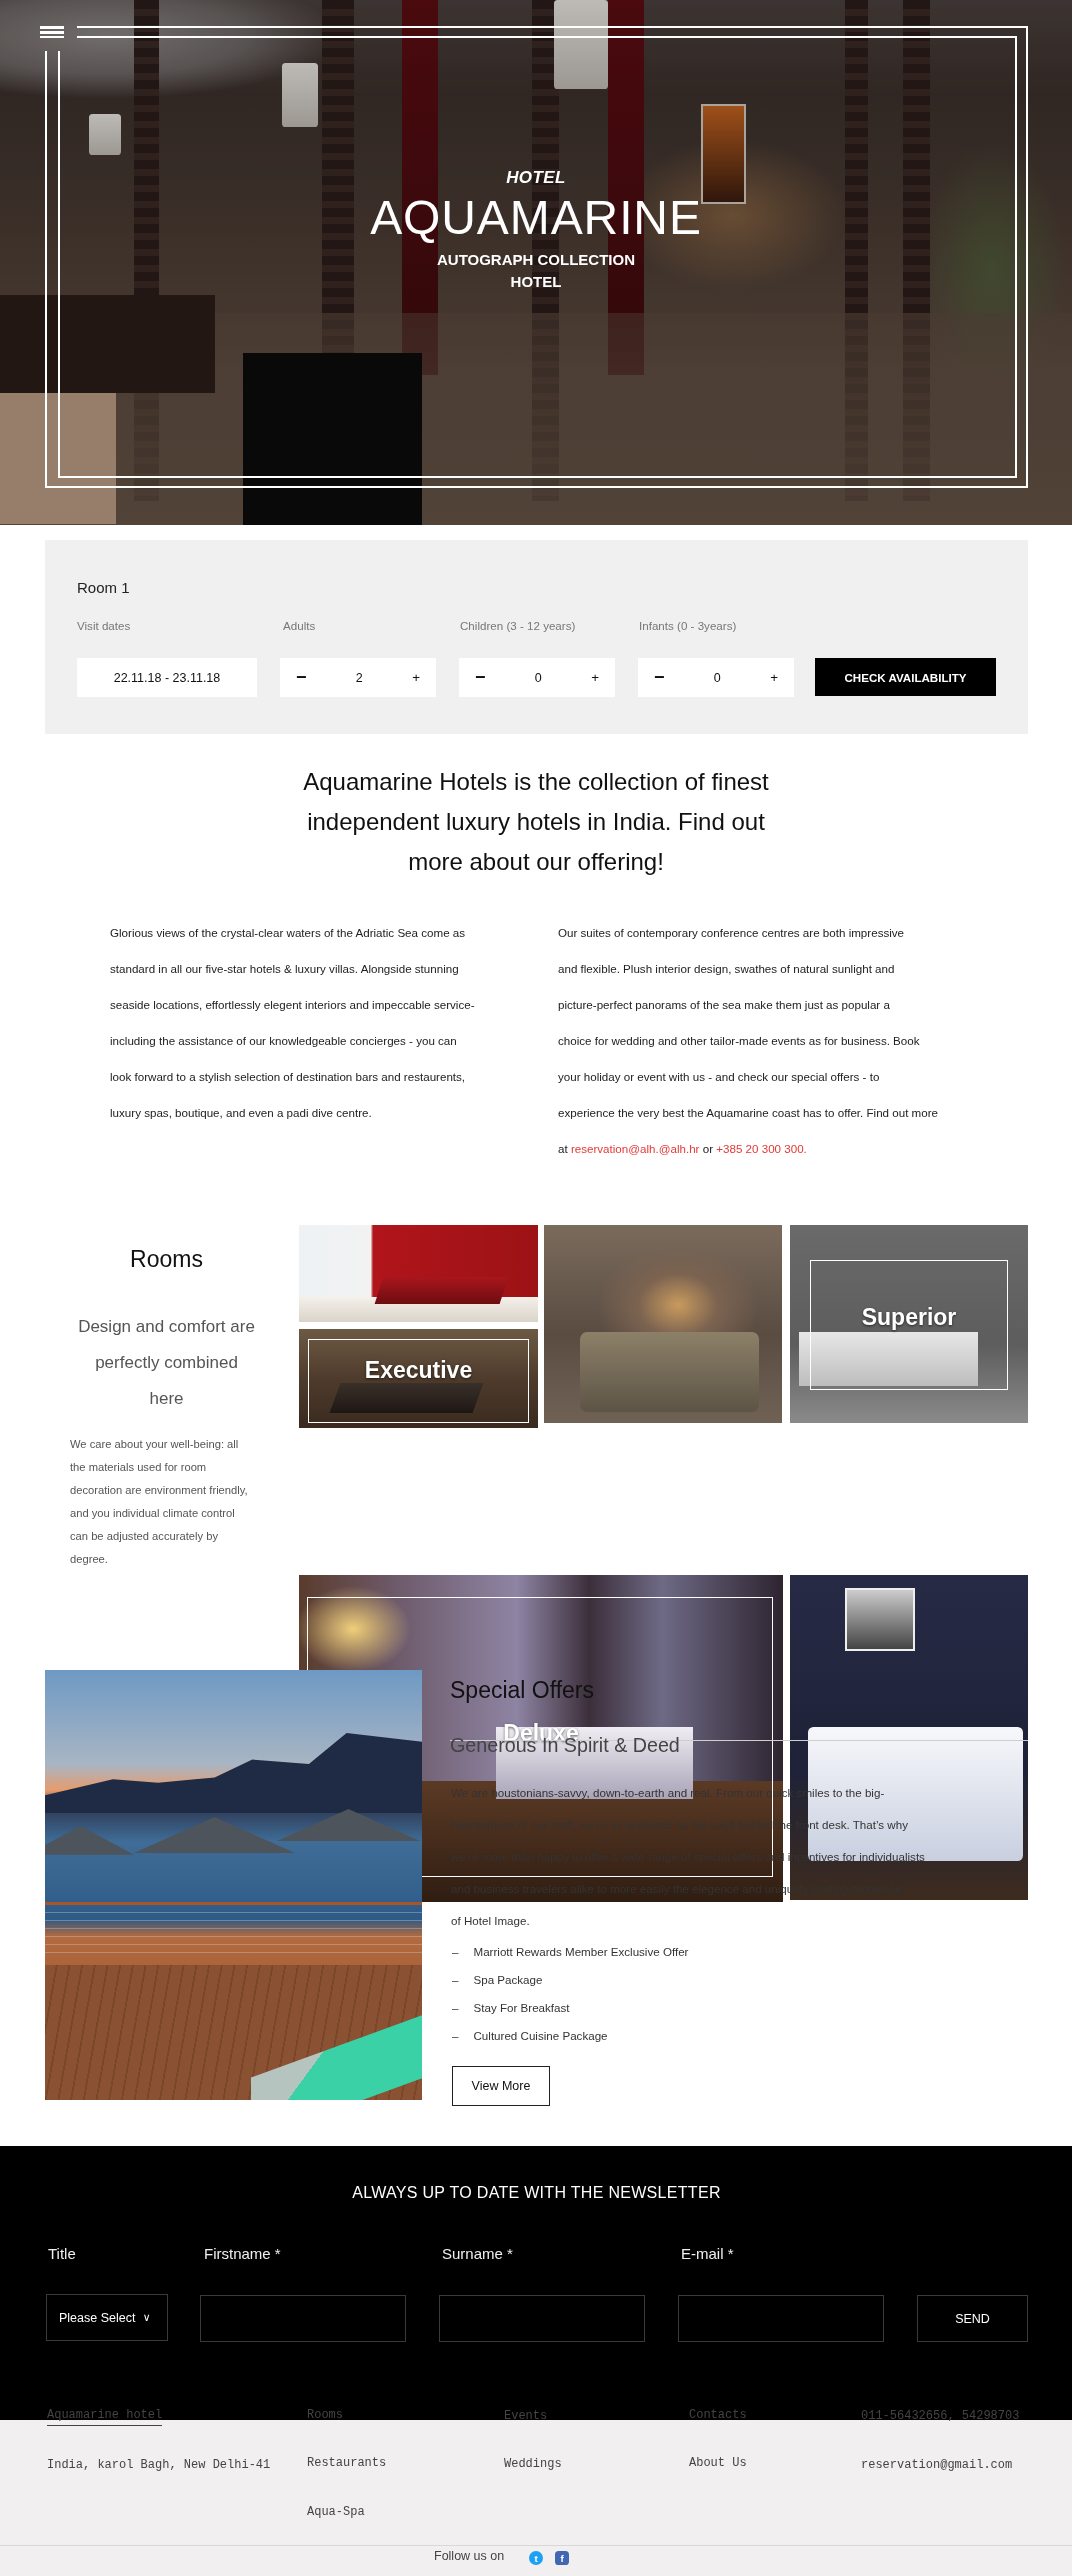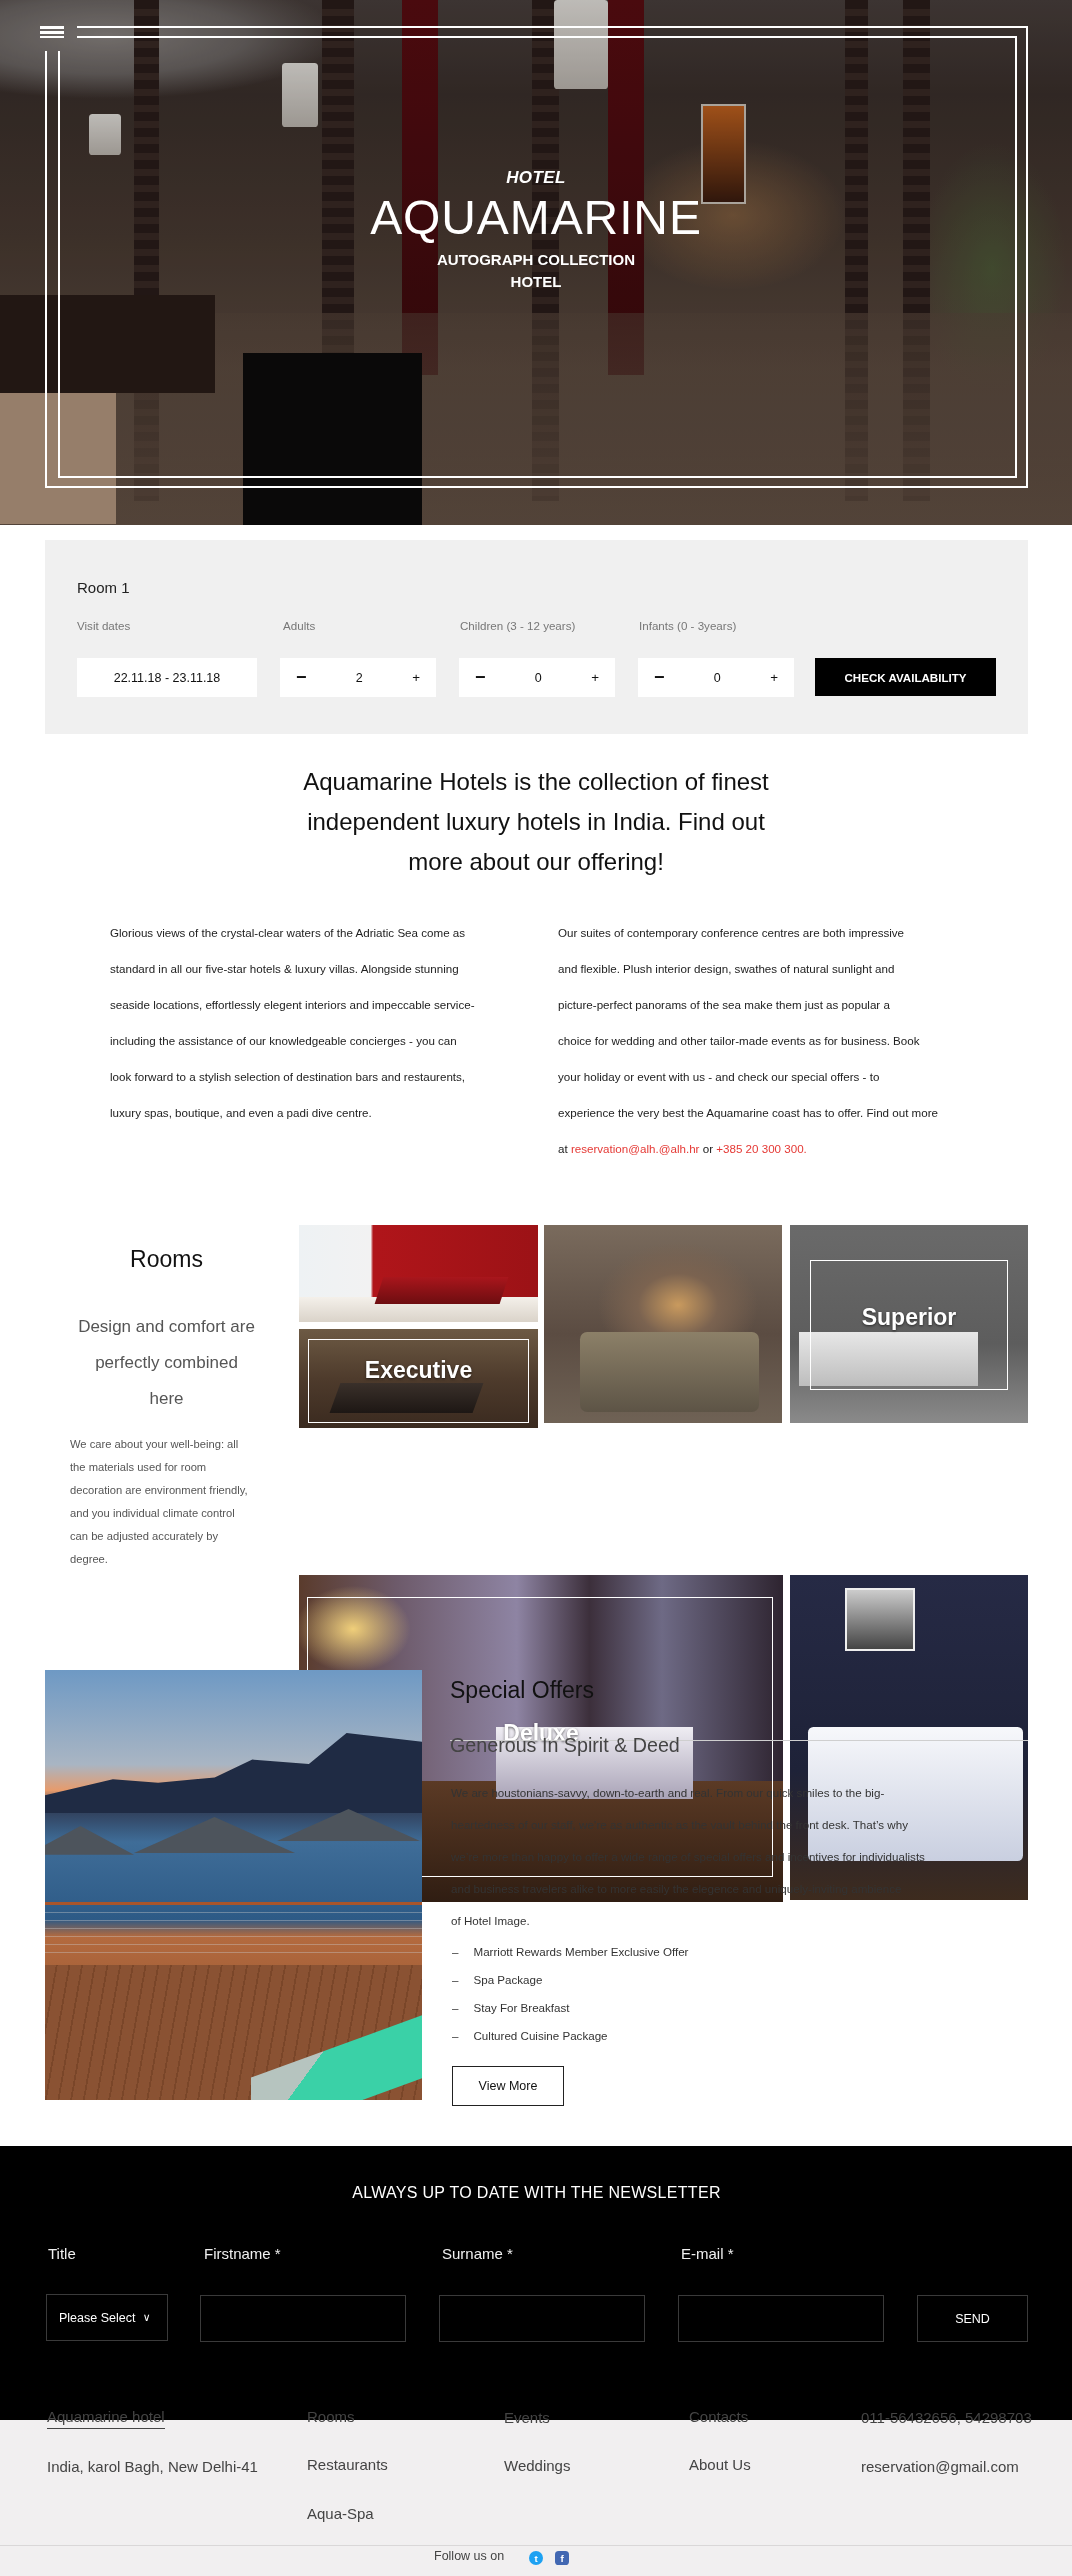--- a/index.html
+++ b/index.html
@@ -86,34 +86,34 @@
   #offer-img .pool { position:absolute; left:206px; top:375px; width:179px; height:63px; background: linear-gradient(135deg,#b6c4bf 0 30%,#3ad1a7 30%); transform: skewY(-20deg); }
   #offer-img .deck { position:absolute; left:0; top:295px; width:377px; height:135px; background: repeating-linear-gradient(100deg,#8a5233 0 10.7px,#7a4629 10.7px 12.5px); }
   #offer-img .rail { position:absolute; left:0; top:232px; width:377px; height:54px; border-top: 3.6px solid #a8552c; background: repeating-linear-gradient(180deg, transparent 0 7.2px, rgba(200,200,200,0.4) 7.2px 8px); }
   #offer-img .umbrella { position:absolute; background:#4d545c; clip-path: polygon(50% 0, 100% 80%, 0 80%); }
   #offers-title { left: 450px; top: 1677px; font-size: 23px; color: #111; }
   #offers-divider { left: 450px; top: 1740px; width: 578px; height: 0.9px; background: #cfcfcf; }
   #offers-body { left: 451px; top: 1777px; width: 554px; font-size: 11.6px; line-height: 32px; color: #333; }
   .offer-item { display:block; font-size: 11.6px; line-height: 28px; color: #333; }
   .offer-item .dash { display:inline-block; width: 21.5px; }
   #offer-list { left: 452px; top: 1938px; width: 358px; }
-  #view-more { left: 452px; top: 2066px; width: 112px; height: 40px; border: 0.9px solid #222; display:flex; align-items:center; justify-content:center; font-size: 12.5px; color: #111; cursor: pointer; background:#fff; }
+  #view-more { left: 452px; top: 2066px; width: 98px; height: 40px; border: 0.9px solid #222; display:flex; align-items:center; justify-content:center; font-size: 12.5px; color: #111; cursor: pointer; background:#fff; }
 
   
   #newsletter { left: 0; top: 2146px; width: 1073px; height: 274px; background: #000; }
   #nl-title { left: 0; top: 2184px; width: 1073px; text-align: center; color: #fff; font-size: 16px; letter-spacing: 0.3px; }
   .nl-label { color: #f0f0f0; font-size: 15px; top: 2245px; }
   .nl-input { top: 2295px; height: 47px; border: 0.9px solid #3a3a3a; background: #000; color: #fff; }
   #nl-select { left: 46px; top: 2294px; width: 122px; height: 47px; border: 0.9px solid #3a3a3a; color: #fff; font-size: 12.5px; display:flex; align-items:center; padding-left: 12px; cursor: pointer; }
   #nl-select .chev { margin-left: 7.2px; font-size: 10.7px; }
   #nl-send { left: 917px; top: 2295px; width: 111px; height: 47px; border: 0.9px solid #3a3a3a; color: #fff; font-size: 12.5px; display:flex; align-items:center; justify-content:center; cursor: pointer; }
 
   
   #footer { left: 0; top: 2420px; width: 1073px; height: 156px; background: #f1eff0; }
-  .ft { font-size: 15px; color: #444; }
+  .ft { font-size: 12px; color: #444; font-family: Liberation Mono, monospace; }
   #ft-brand { left: 47px; top: 2410px; padding-bottom: 2.7px; border-bottom: 0.9px solid #444; }
   #ft-divider { left: 0; top: 2545px; width: 1073px; height: 0.9px; background: #d9d7d8; }
   #follow { left: 434px; top: 2549px; font-size: 12.5px; color: #444; }
   .social { top: 2551px; width: 14.3px; height: 14.3px; border-radius: 50%; color: #fff; font-size: 9.8px; font-weight: bold; display:flex; align-items:center; justify-content:center; cursor: pointer; }
   #twitter { left: 529px; background: #1da1f2; }
   #facebook { left: 555px; background: #4267b2; border-radius: 3.6px; }
 </style>
 </head>
 <body>
 

